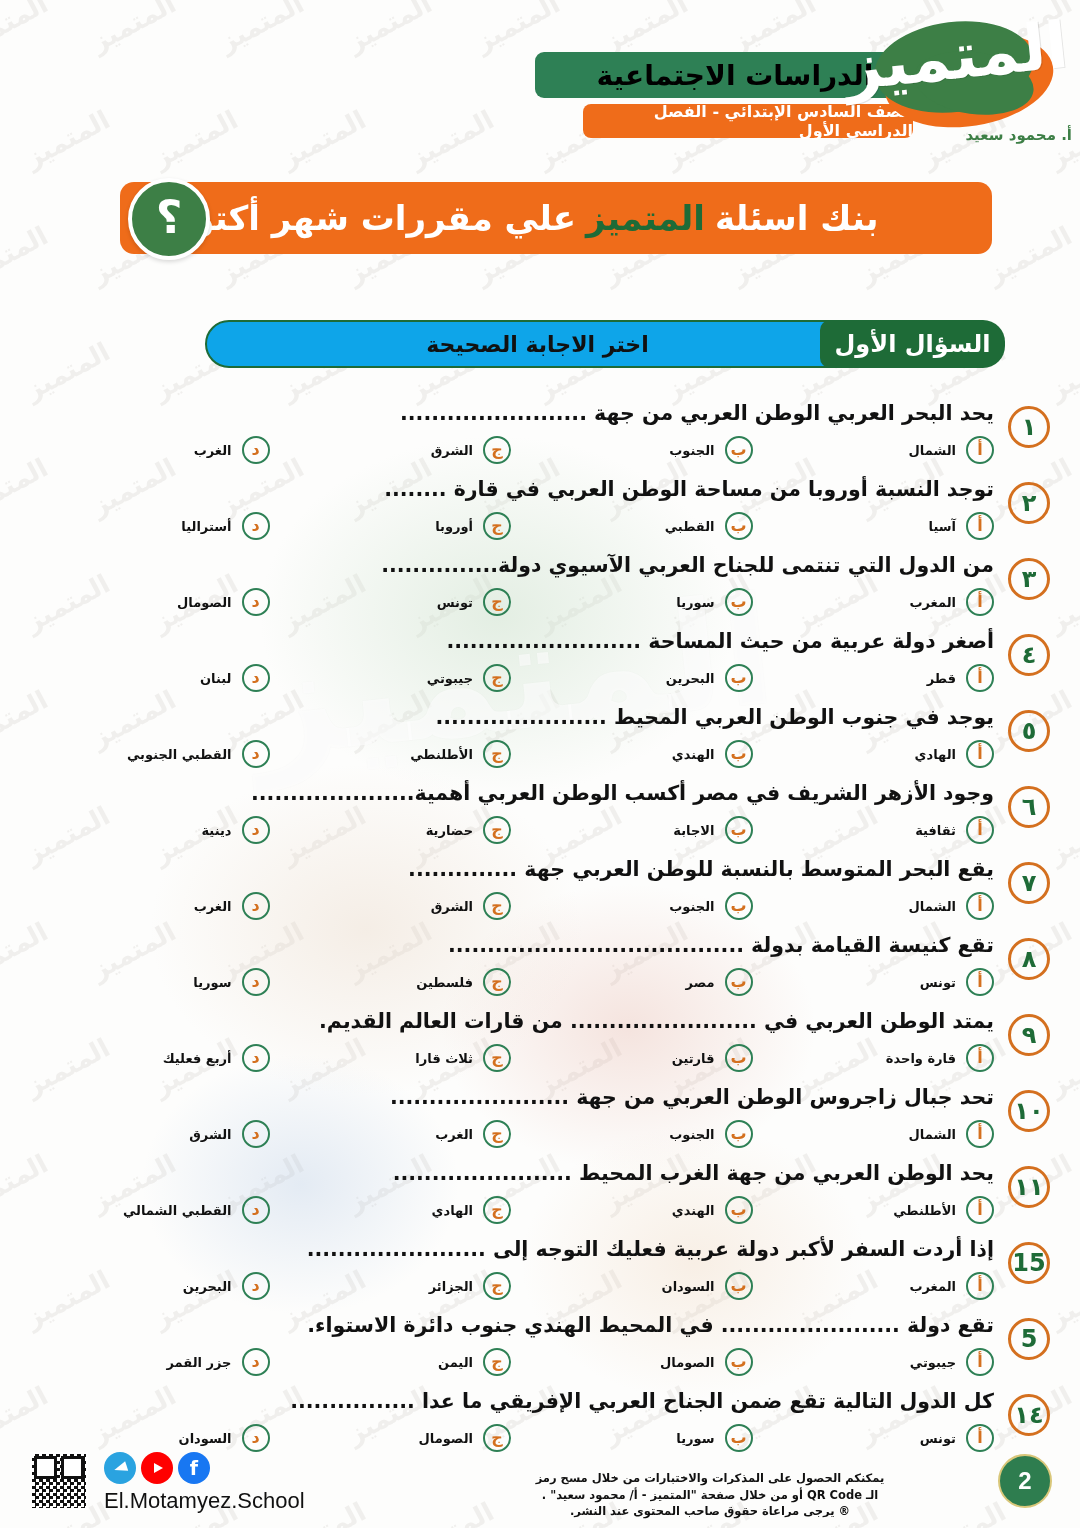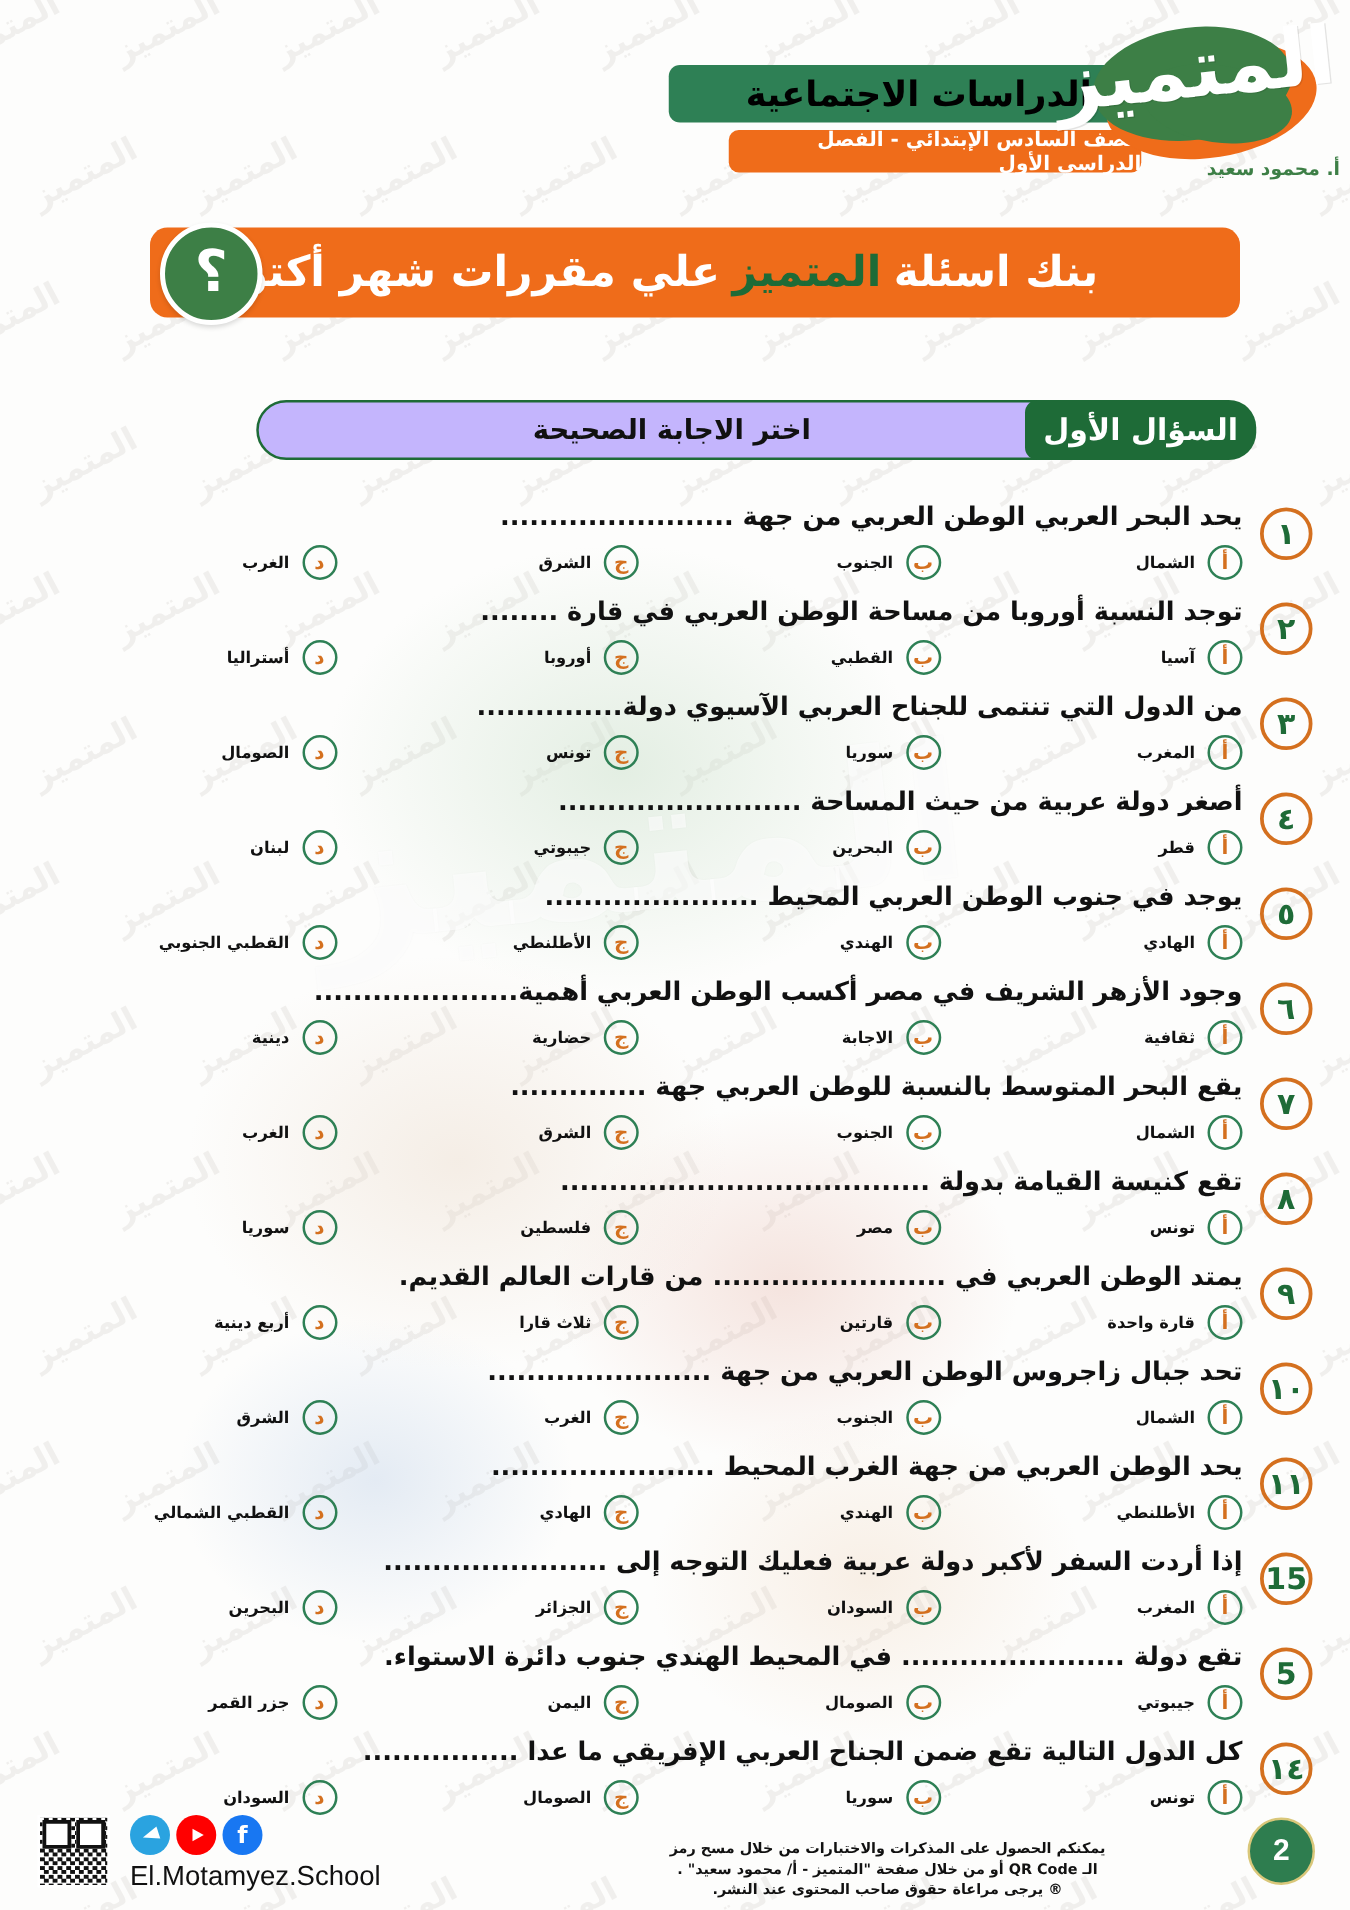--- a/index.html
+++ b/index.html
@@ -228,21 +228,21 @@
     z-index: 5;
   }
   .section-instr {
     position: absolute;
     right: 175px;
     left: 0;
     top: 0;
     height: 48px;
     border: 2.5px solid #1e6b37;
     border-radius: 24px 0 0 24px;
-    background: #c4b5fd;
+    background: #0ea5e9;
     display: flex;
     align-items: center;
     justify-content: center;
     padding-left: 40px;
   }
   .section-instr span {
     font-size: 22px;
     font-weight: 700;
     color: #111111;
   }
@@ -902,21 +902,21 @@
           <div class="opt">
             <div class="opt-mark">
               <span>ج</span>
             </div>
             <div class="opt-label">ثلاث قارا</div>
           </div>
           <div class="opt">
             <div class="opt-mark">
               <span>د</span>
             </div>
-            <div class="opt-label">أربع دينية</div>
+            <div class="opt-label">أربع فعليك</div>
           </div>
         </div>
       </div>
       <div class="q-row">
         <div class="q-num">
           <span>١٠</span>
         </div>
         <div class="q-text">تحد جبال زاجروس الوطن العربي من جهة .......................</div>
         <div class="q-opts">
           <div class="opt">

